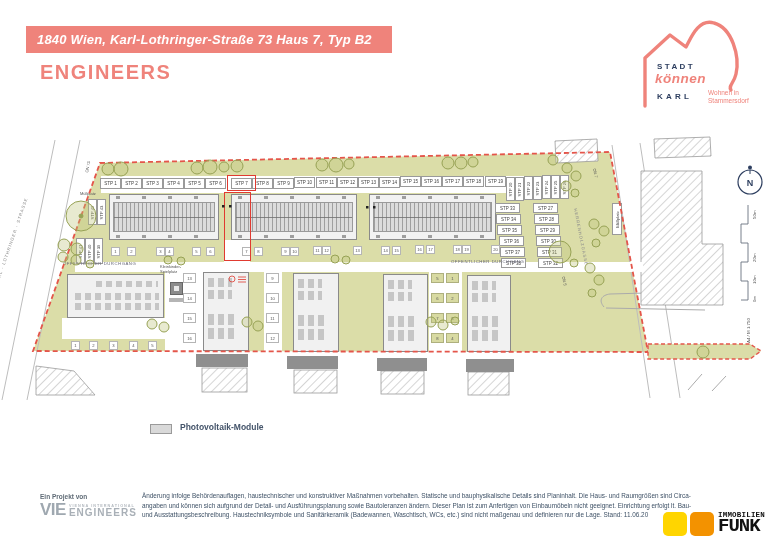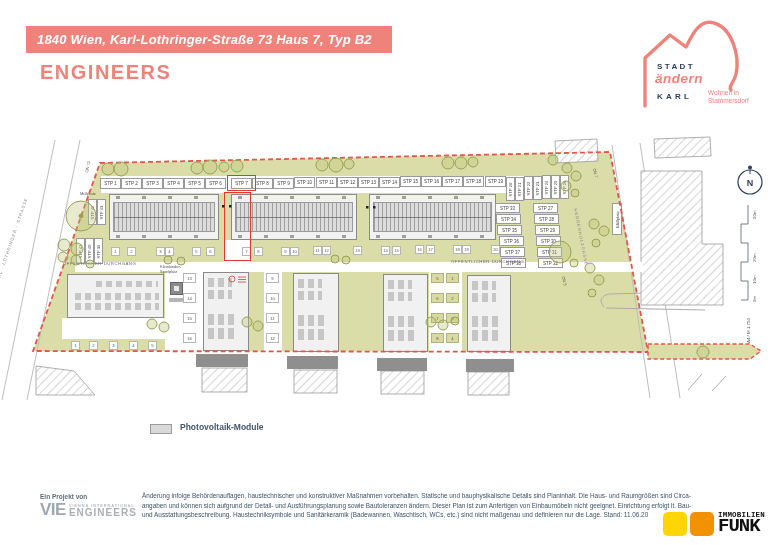--- a/index.html
+++ b/index.html
@@ -70,21 +70,21 @@
 <body>
 
 <div class="abs addr-banner">1840 Wien, Karl-Lothringer-Straße 73 Haus 7, Typ B2</div>
 <div class="abs lageplan">ENGINEERS</div>
 
 <div class="abs brand">
   <svg width="132" height="104">
     <path d="M7,90 L7,42 L32,19 L48,31 C52,24 60,2 76,7 C94,12 102,40 98,58 C96,67 90,70 93,74" fill="none" stroke="#EF837B" stroke-width="3.4" stroke-linecap="round" stroke-linejoin="round"></path>
   </svg>
   <div class="abs b-stadt">STADT</div>
-  <div class="abs b-kuesst">ändern</div>
+  <div class="abs b-kuesst">können</div>
   <div class="abs b-land">KARL</div>
   <div class="abs b-tag">
     <div>Wohnen in</div>
     <div>Stammersdorf</div>
   </div>
 </div>
 
 <svg class="abs layer" width="770" height="545">
   <defs>
     <pattern id="hatch" width="6" height="6" patternUnits="userSpaceOnUse" patternTransform="rotate(45)">

